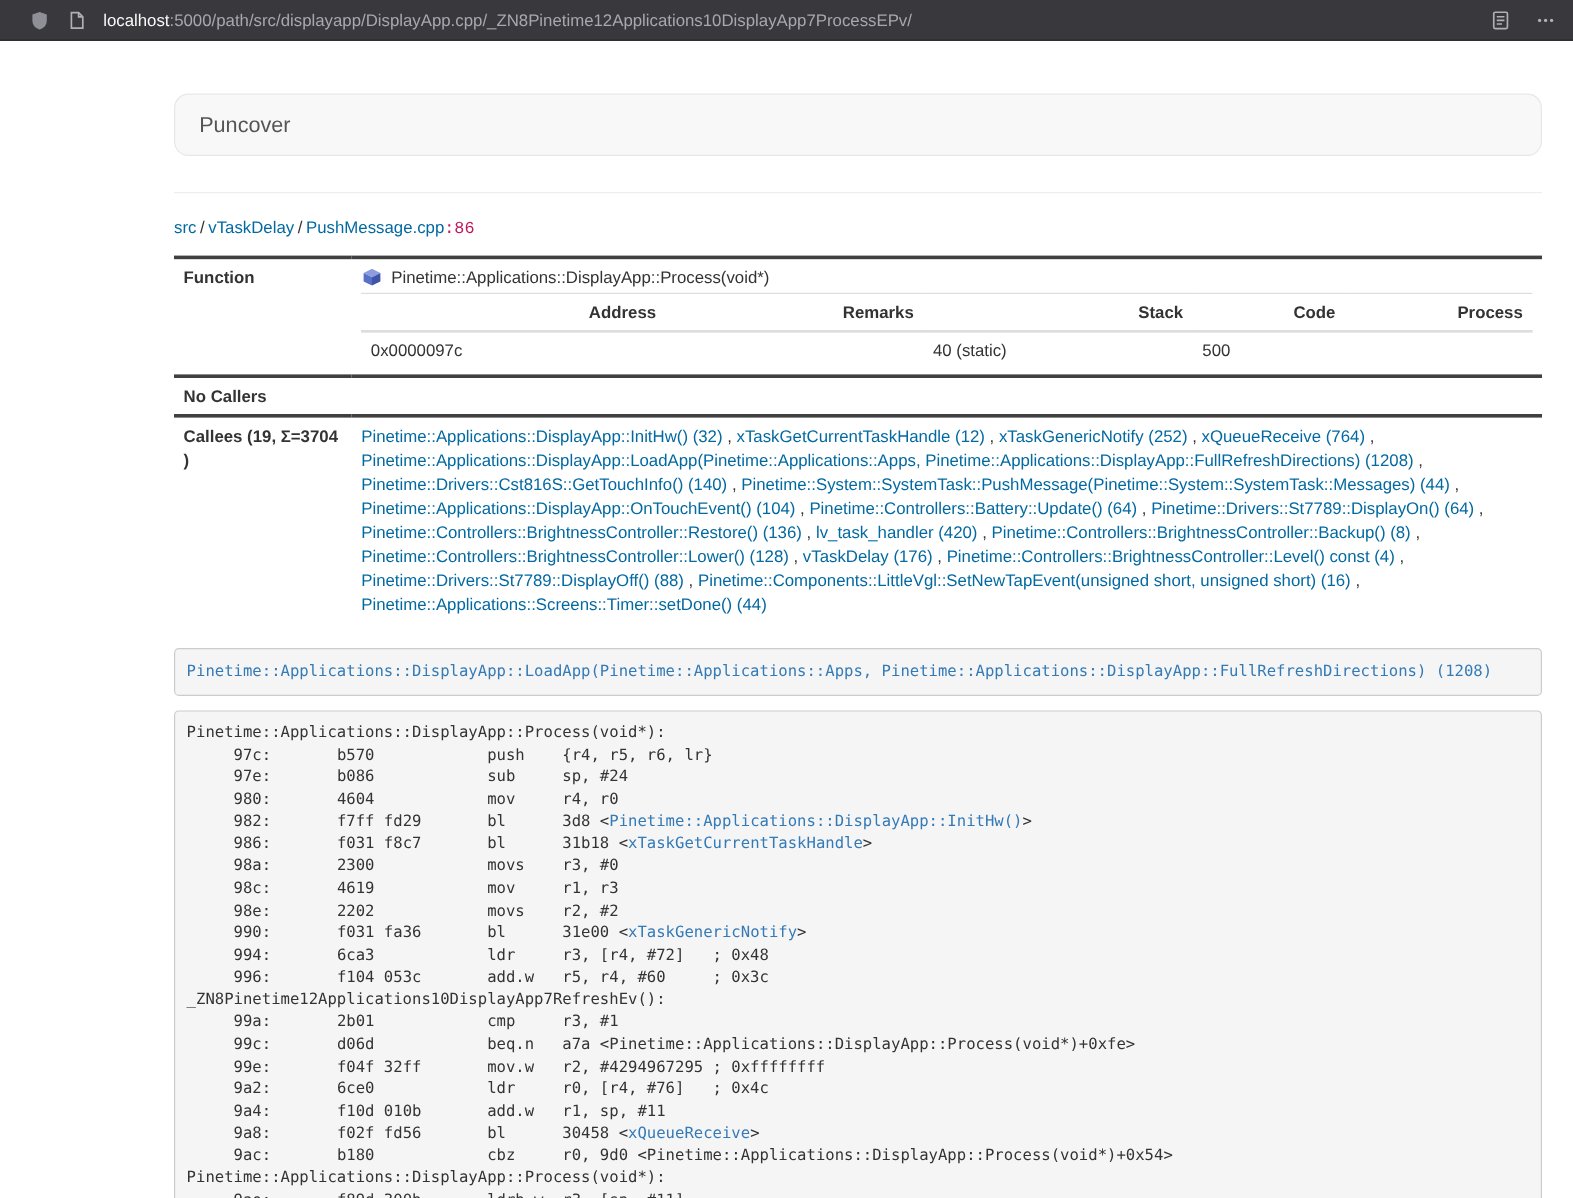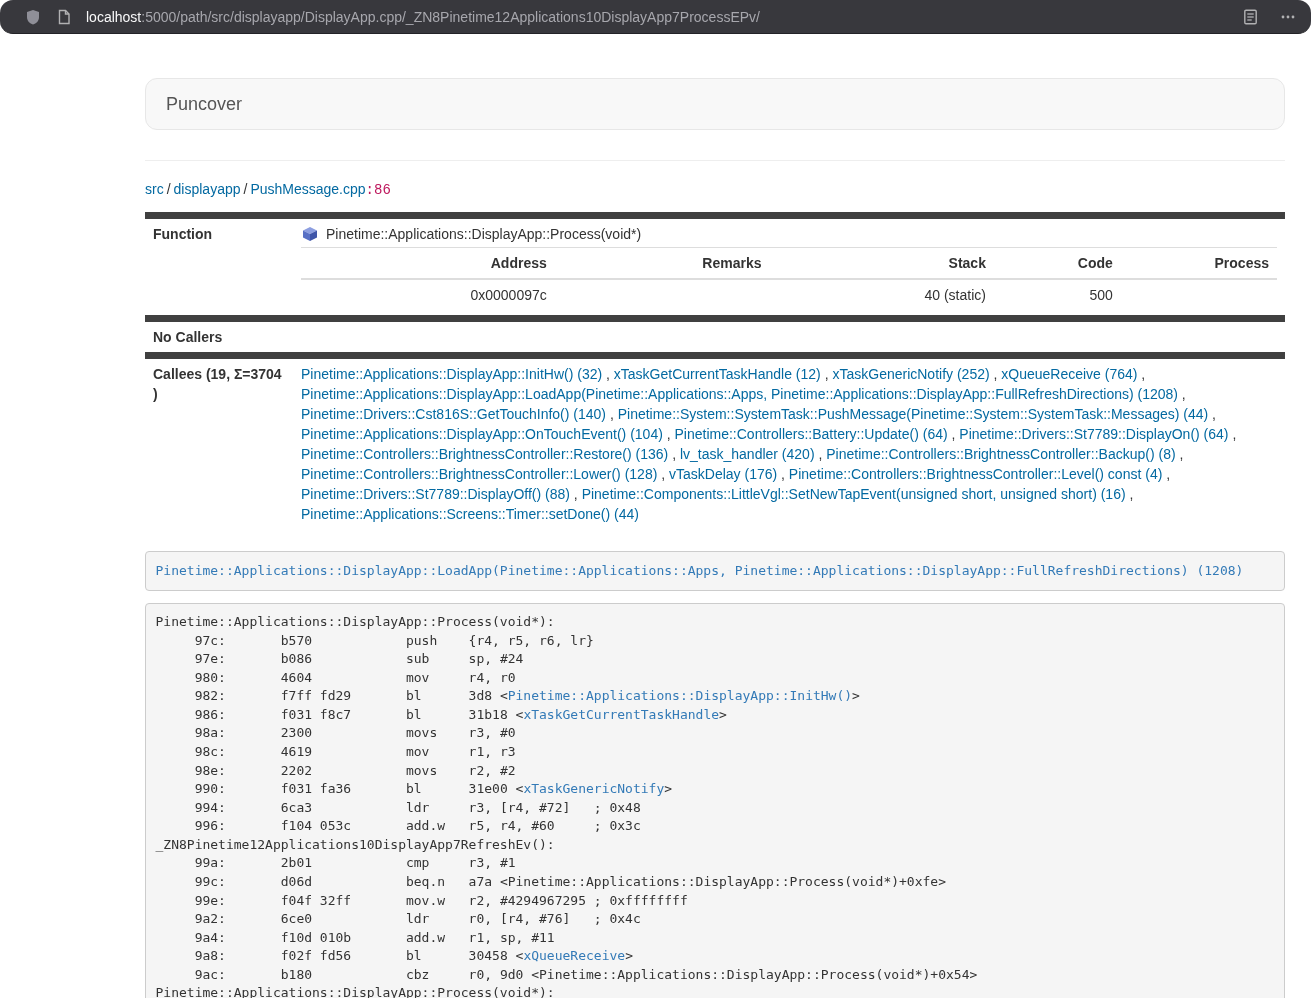--- a/index.html
+++ b/index.html
@@ -13,21 +13,20 @@
   a { color: #0369a1; text-decoration: none; cursor: pointer; }
 
   
   .browser-bar {
     height: 34px;
     background: #38383d;
     border-bottom: 1px solid #232327;
     display: flex;
     align-items: center;
     padding: 0 14px 0 24px;
-    border-radius: 13px;
   }
   .tb-icon {
     display: inline-flex;
     width: 18px; height: 18px;
     align-items: center; justify-content: center;
     flex: 0 0 auto;
   }
   .browser-bar > .tb-icon { margin-right: 13px; }
   .url-text {
     font-size: 14px;
@@ -62,21 +61,21 @@
 
   
   table.table {
     width: 100%;
     border-collapse: collapse;
     margin-top: 14px;
     font-size: 14px;
   }
   table.table > tbody > tr > th,
   table.table > tbody > tr > td {
-    border-top: 7px solid #404040;
+    border-top: 3px solid #404040;
     padding: 5px 8px;
     text-align: left;
     vertical-align: top;
     line-height: 20px;
   }
   th.row-label { width: 148px; font-weight: bold; }
 
   .symbol-line { display: flex; align-items: center; gap: 7px; line-height: 20px; }
 
   table.inner-table {
@@ -87,21 +86,21 @@
   table.inner-table th {
     border-top: 1px solid #ddd;
     border-bottom: 2px solid #ddd;
     padding: 5px 8px;
     text-align: right;
     font-weight: bold;
     line-height: 20px;
   }
   table.inner-table td {
     padding: 5px 8px;
-    text-align: right;
+    text-align: left;
     line-height: 20px;
   }
   td.callees { line-height: 20px; margin-left: 48px; }
 
   
   pre {
     font-family: "DejaVu Sans Mono", "Liberation Mono", monospace;
     font-size: 13px;
     line-height: 1.42857;
     color: #333;
@@ -158,21 +157,21 @@
 
 <div class="page">
 
   <div class="navbar">
     <a class="brand">Puncover</a>
   </div>
 
   <hr class="rule">
 
   <div class="breadcrumb">
-    <a>src</a><span class="sep">/</span><a>displayapp</a><span class="sep">/</span><a>PushMessage.cpp</a><span class="line-no">:86</span>
+    <a>src</a><span class="sep">/</span><a>vTaskDelay</a><span class="sep">/</span><a>PushMessage.cpp</a><span class="line-no">:86</span>
   </div>
 
   <table class="table">
     <tbody>
       <tr>
         <th class="row-label">Function</th>
         <td>
           <div class="symbol-line">
             <span class="tb-icon">
               <svg width="16" height="16" viewBox="0 0 16 16" aria-hidden="true">

